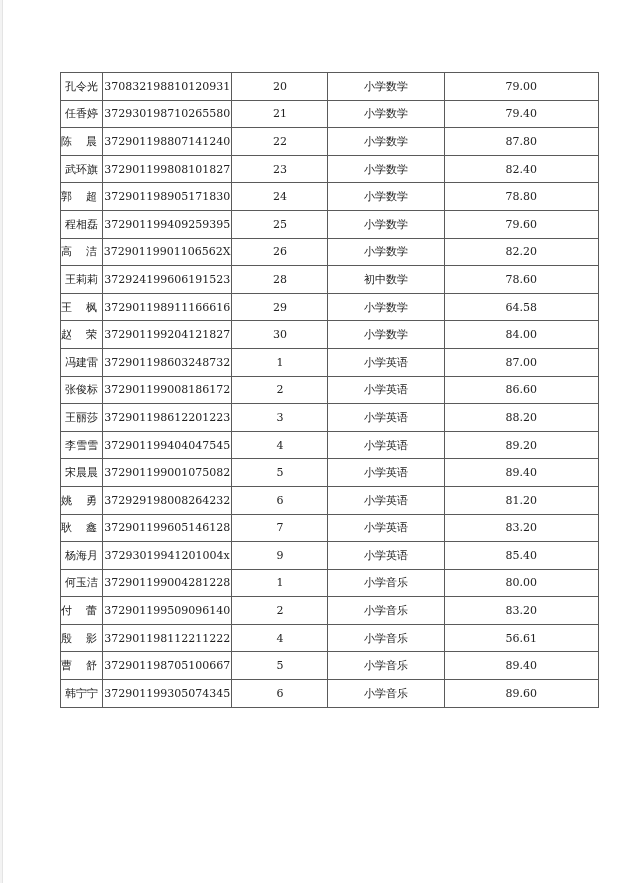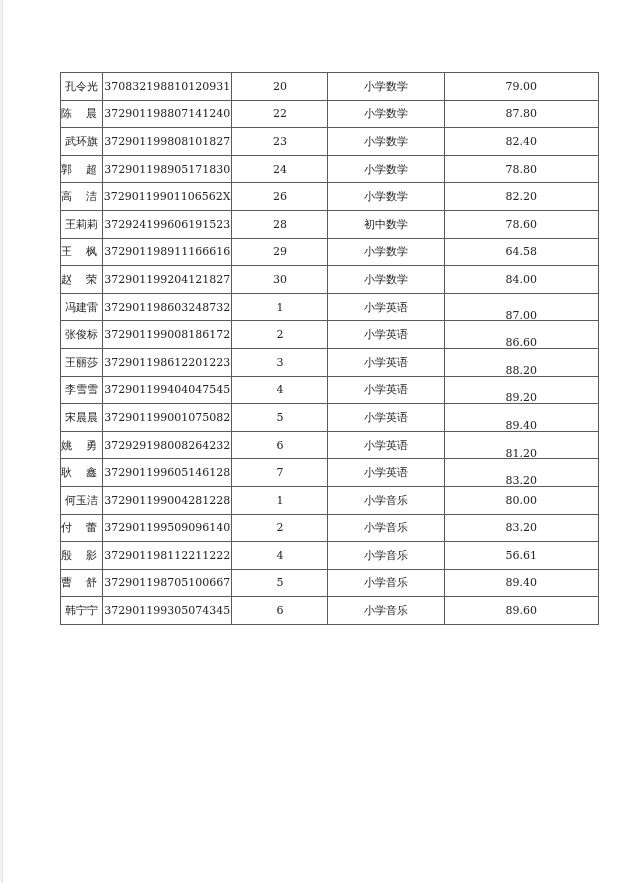--- a/index.html
+++ b/index.html
@@ -34,37 +34,44 @@
     text-align: center;
     vertical-align: middle;
     white-space: nowrap;
     overflow: hidden;
   }
   td.c-name { width: 41px; font-size: 12.5px; text-align: left; padding-left: 2px; letter-spacing: 0; }
   td.c-id { width: 128px; font-size: 11px; }
   td.c-no { width: 95px; }
   td.c-subj { width: 115px; font-size: 11.5px; }
   td.c-score { width: 153px; border-left: 2px solid #9a9a9a; }
-  td.c-score.low span { position: relative; top: 8px; }
+  td.c-score.low span { position: relative; top: 0; }
   td.c-name.spaced span { display: flex; justify-content: space-between; width: 36px; }
 </style>
 </head>
 <body>
 
 <div class="page">
   <table class="scores">
     <tbody id="tbody">
   <tr>
     <td class="c-name"><span>孔令光</span></td>
     <td class="c-id"><span>370832198810120931</span></td>
     <td class="c-no"><span>20</span></td>
     <td class="c-subj"><span>小学数学</span></td>
     <td class="c-score"><span>79.00</span></td>
   </tr>
 
+  <tr>
+    <td class="c-name"><span>任香婷</span></td>
+    <td class="c-id"><span>372930198710265580</span></td>
+    <td class="c-no"><span>21</span></td>
+    <td class="c-subj"><span>小学数学</span></td>
+    <td class="c-score"><span>79.40</span></td>
+  </tr>
 
   <tr>
     <td class="c-name spaced">
             <span>
               <i style="font-style: normal;">陈</i>
               <i style="font-style: normal;">晨</i>
             </span>
           </td>
     <td class="c-id"><span>372901198807141240</span></td>
     <td class="c-no"><span>22</span></td>
@@ -86,20 +93,27 @@
               <i style="font-style: normal;">郭</i>
               <i style="font-style: normal;">超</i>
             </span>
           </td>
     <td class="c-id"><span>372901198905171830</span></td>
     <td class="c-no"><span>24</span></td>
     <td class="c-subj"><span>小学数学</span></td>
     <td class="c-score"><span>78.80</span></td>
   </tr>
 
+  <tr>
+    <td class="c-name"><span>程相磊</span></td>
+    <td class="c-id"><span>372901199409259395</span></td>
+    <td class="c-no"><span>25</span></td>
+    <td class="c-subj"><span>小学数学</span></td>
+    <td class="c-score"><span>79.60</span></td>
+  </tr>
 
   <tr>
     <td class="c-name spaced">
             <span>
               <i style="font-style: normal;">高</i>
               <i style="font-style: normal;">洁</i>
             </span>
           </td>
     <td class="c-id"><span>37290119901106562X</span></td>
     <td class="c-no"><span>26</span></td>
@@ -202,20 +216,27 @@
               <i style="font-style: normal;">鑫</i>
             </span>
           </td>
     <td class="c-id"><span>372901199605146128</span></td>
     <td class="c-no"><span>7</span></td>
     <td class="c-subj"><span>小学英语</span></td>
     <td class="c-score low"><span>83.20</span></td>
   </tr>
 
 
+  <tr>
+    <td class="c-name"><span>杨海月</span></td>
+    <td class="c-id"><span>37293019941201004x</span></td>
+    <td class="c-no"><span>9</span></td>
+    <td class="c-subj"><span>小学英语</span></td>
+    <td class="c-score low"><span>85.40</span></td>
+  </tr>
 
   <tr>
     <td class="c-name"><span>何玉洁</span></td>
     <td class="c-id"><span>372901199004281228</span></td>
     <td class="c-no"><span>1</span></td>
     <td class="c-subj"><span>小学音乐</span></td>
     <td class="c-score"><span>80.00</span></td>
   </tr>
 
   <tr>

